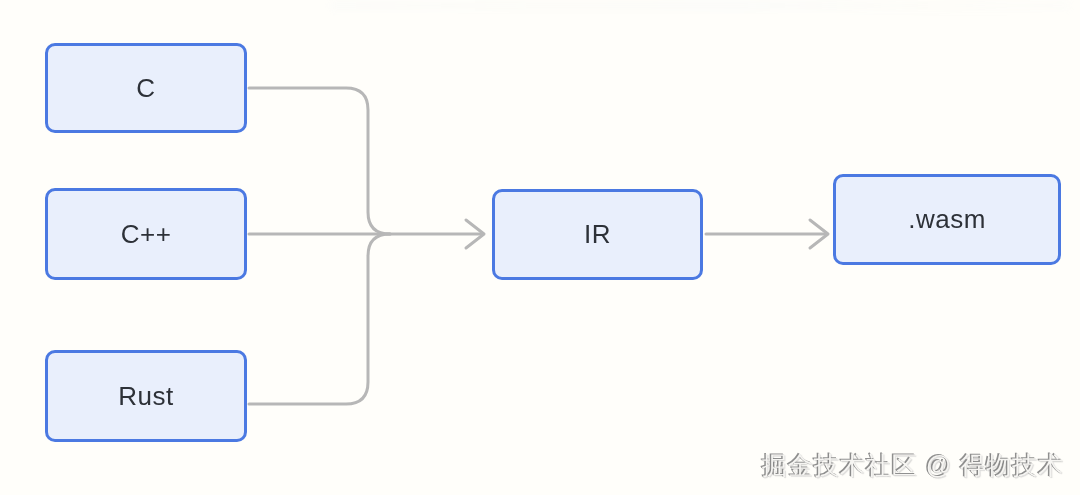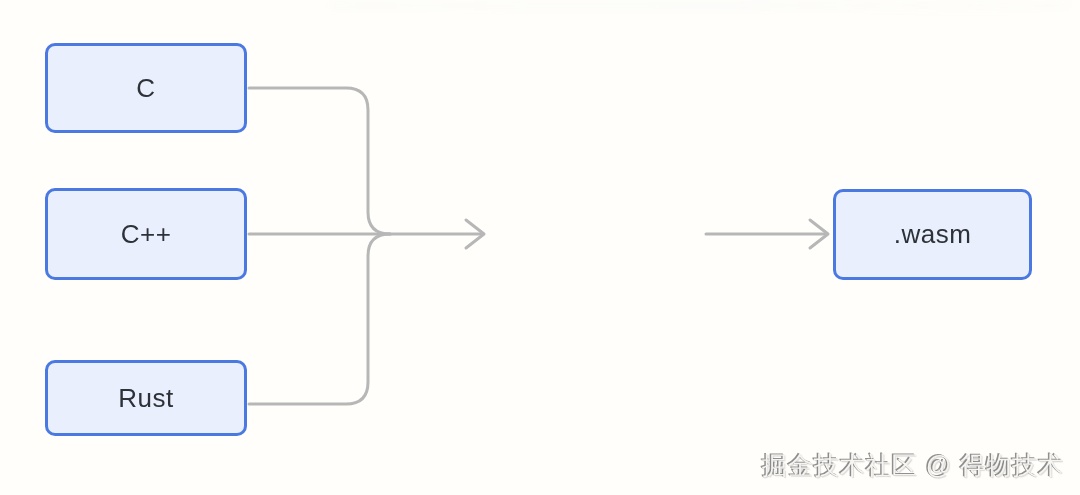--- a/index.html
+++ b/index.html
@@ -41,23 +41,23 @@
     background: #e9effc;
     display: flex;
     align-items: center;
     justify-content: center;
     font-size: 26px;
     color: #2d3138;
     letter-spacing: 0.5px;
   }
   .node-c    { left: 45px;  top: 43px;  }
   .node-cpp  { left: 45px;  top: 188px; height: 92px; }
-  .node-rust { left: 45px;  top: 360px; height: 76px; }
+  .node-rust { left: 45px;  top: 350px; height: 92px; }
   .node-ir   { left: 492px; top: 189px; width: 211px; height: 91px; }
-  .node-wasm { left: 833px; top: 189px; width: 199px; height: 91px; }
+  .node-wasm { left: 833px; top: 174px; width: 228px; height: 91px; }
 
   svg.edges {
     position: absolute;
     left: 0; top: 0;
     width: 1080px;
     height: 495px;
     pointer-events: none;
   }
   svg.edges path {
     fill: none;
@@ -107,20 +107,23 @@
   </div>
 
   <div class="node node-cpp">
     <span>C++</span>
   </div>
 
   <div class="node node-rust">
     <span>Rust</span>
   </div>
 
+  <div class="node node-ir">
+    <span>IR</span>
+  </div>
 
   <div class="node node-wasm">
     <span>.wasm</span>
   </div>
 
   <div class="watermark">掘金技术社区 @ 得物技术</div>
 
 </div>
 
 </body></html>

